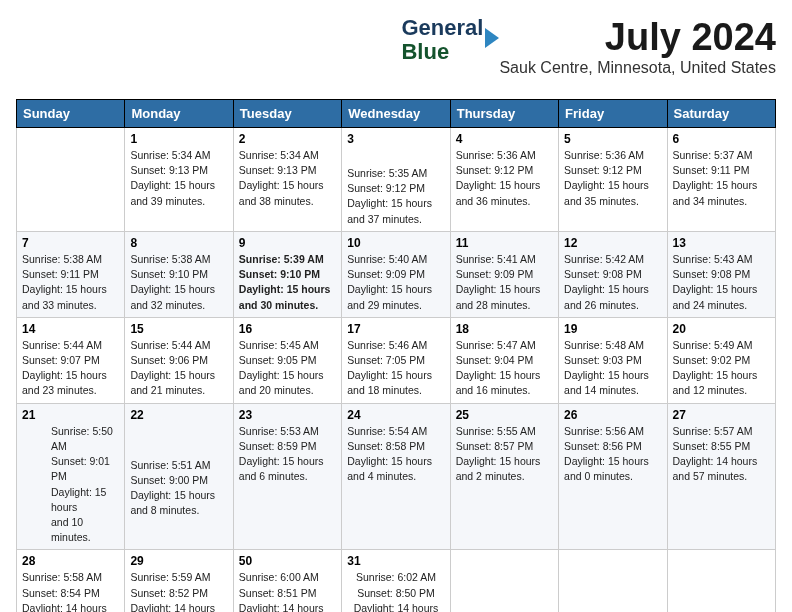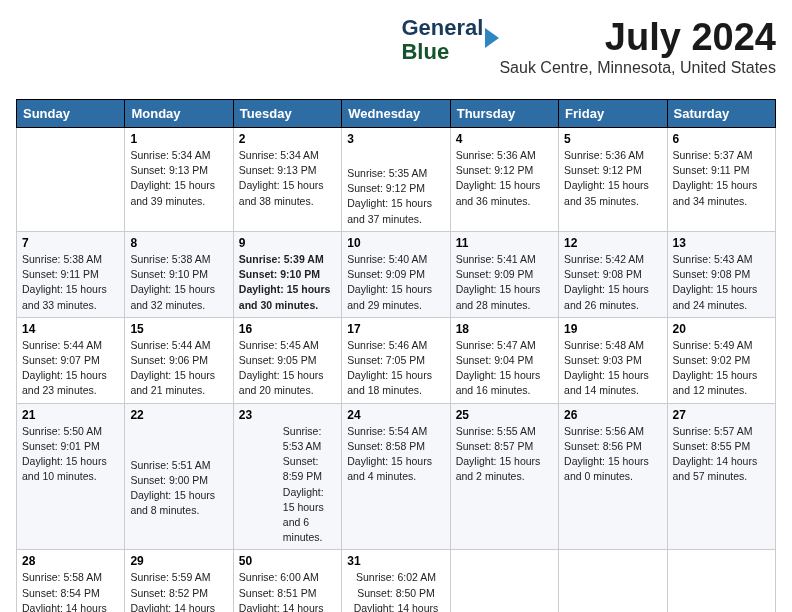--- a/index.html
+++ b/index.html
@@ -265,35 +265,35 @@
           <span class="day-num">20</span>
           <div class="day-info" style="white-space: pre-line;">Sunrise: 5:49 AM
 Sunset: 9:02 PM
 Daylight: 15 hours
 and 12 minutes.</div>
         </td>
       </tr>
       <tr>
         <td>
           <span class="day-num">21</span>
-          <div class="day-info" style="white-space: pre-line;">Sunrise: 5:50 AM
+          <div class="day-info" style="white-space: pre-line; margin-left: 29px;">Sunrise: 5:50 AM
 Sunset: 9:01 PM
 Daylight: 15 hours
 and 10 minutes.</div>
         </td>
         <td>
           <span class="day-num">22</span>
           <div class="day-info" style="white-space: pre-line; margin-top: 36px;">Sunrise: 5:51 AM
 Sunset: 9:00 PM
 Daylight: 15 hours
 and 8 minutes.</div>
         </td>
         <td>
           <span class="day-num">23</span>
-          <div class="day-info" style="white-space: pre-line; margin-left: 44px;">Sunrise: 5:53 AM
+          <div class="day-info" style="white-space: pre-line;">Sunrise: 5:53 AM
 Sunset: 8:59 PM
 Daylight: 15 hours
 and 6 minutes.</div>
         </td>
         <td>
           <span class="day-num">24</span>
           <div class="day-info" style="white-space: pre-line;">Sunrise: 5:54 AM
 Sunset: 8:58 PM
 Daylight: 15 hours
 and 4 minutes.</div>

